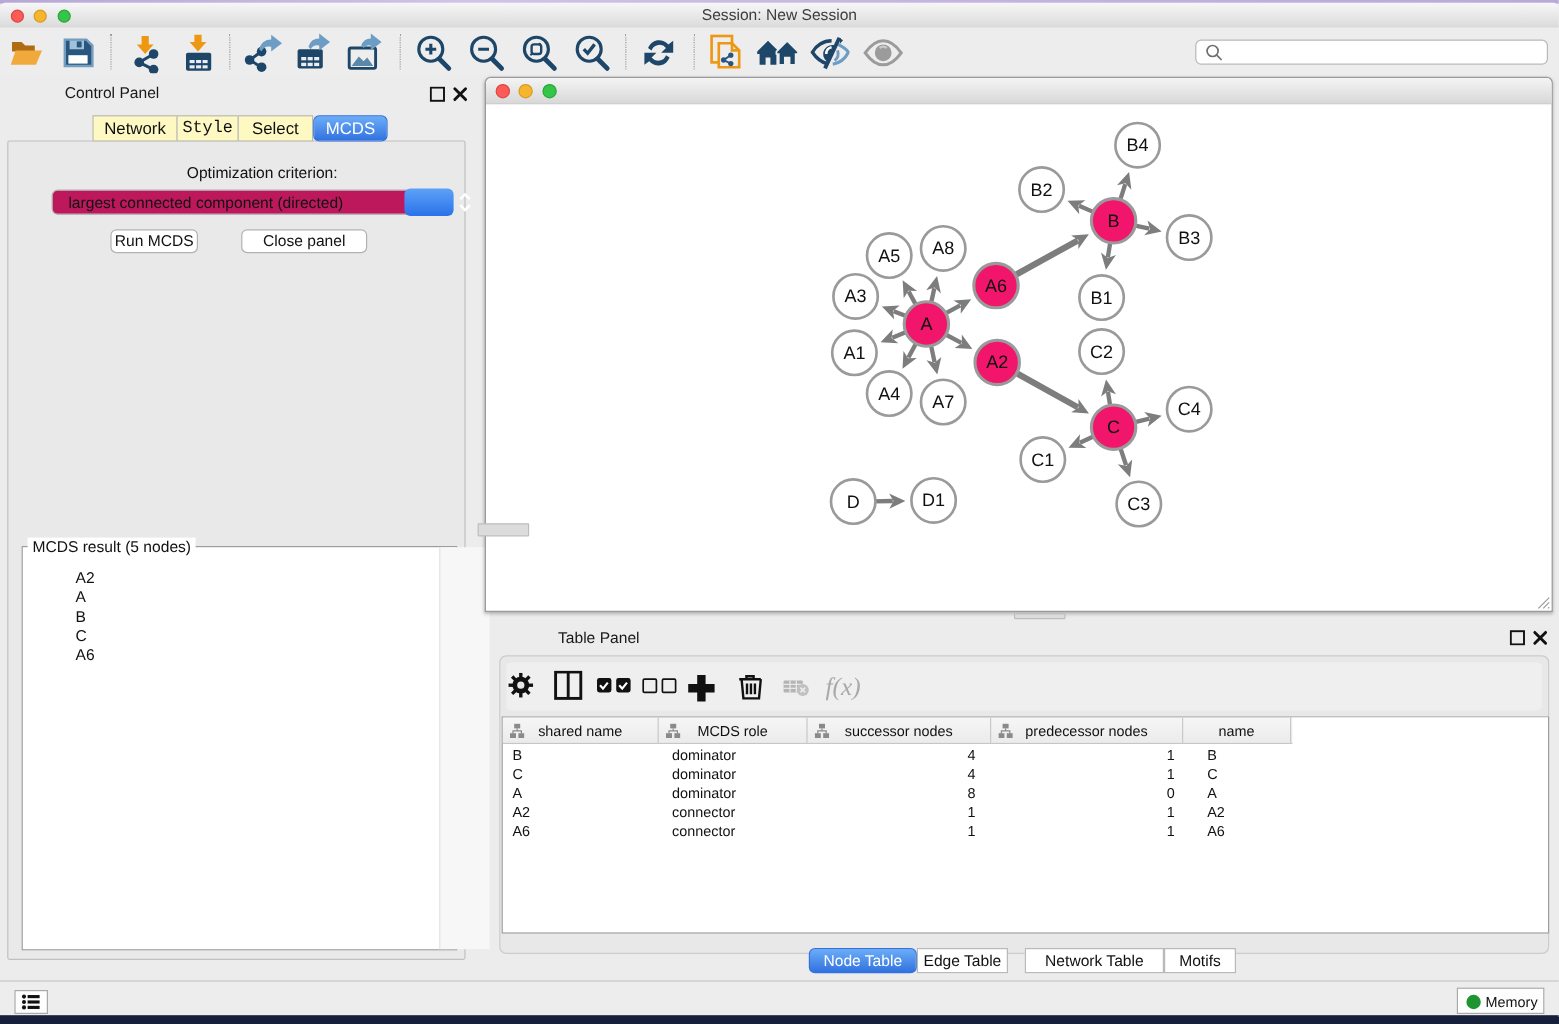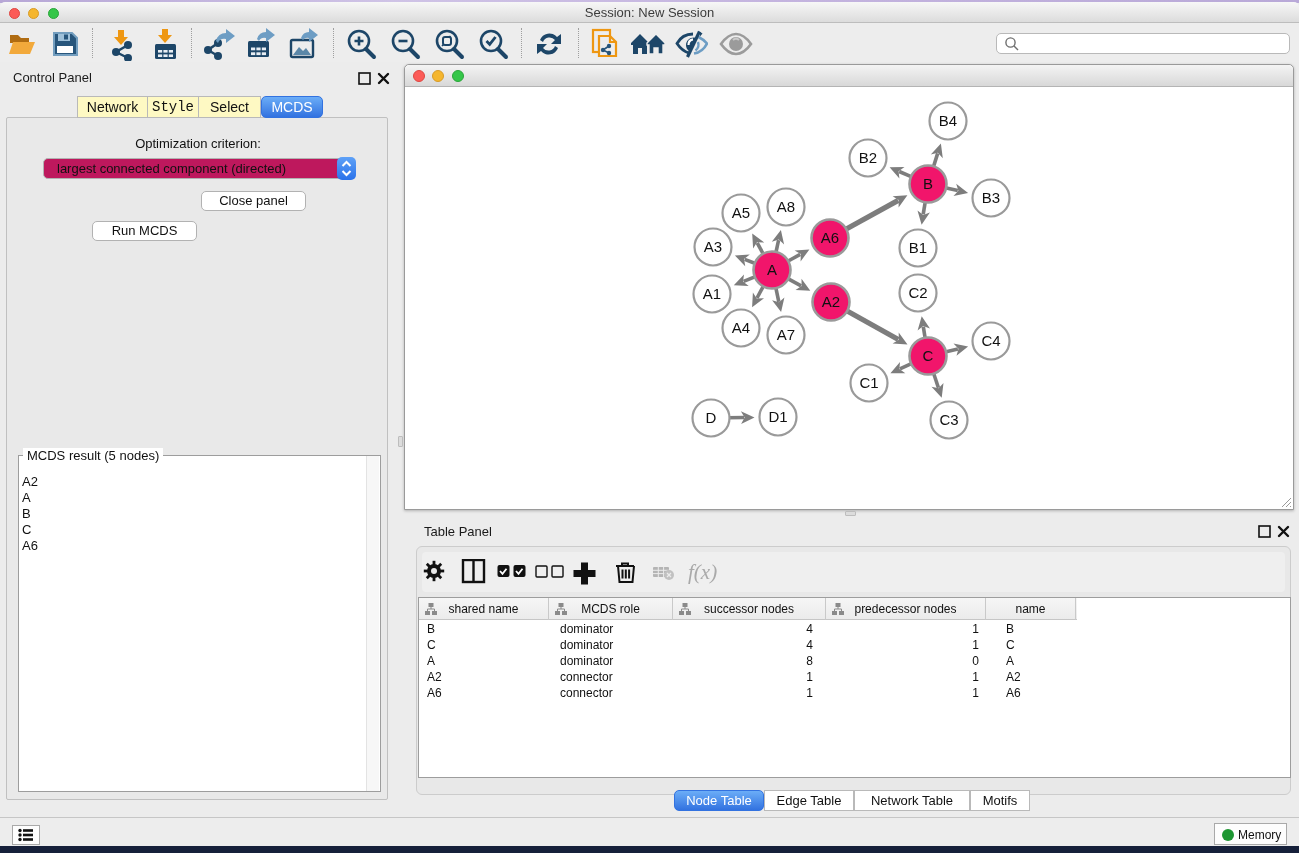--- a/index.html
+++ b/index.html
@@ -1,16 +1,16 @@
 <!DOCTYPE html>
 <html><head><meta charset="utf-8"><style>
 * { margin:0; padding:0; box-sizing:border-box; }
 html,body { width:1299px; height:853px; overflow:hidden; }
 body { font-family:"Liberation Sans", sans-serif; background:#ececec; position:relative; }
-.abs { position:absolute; }
+.abs { position:absolute;padding-left:41px; }
 
 #wp-top { left:0; top:0; width:1299px; height:3px; background:linear-gradient(90deg,#b7a7d6,#cfc3e6 30%,#c4b4df 60%,#b9a9d8); }
 #wp-bot { left:0; top:846px; width:1299px; height:7px; background:#16203a; overflow:hidden; }
 
 #titlebar { left:0; top:2px; width:1299px; height:21px; background:linear-gradient(#f7f7f7,#dcdcdc); border-bottom:1px solid #bdbdbd; border-radius:5px 5px 0 0; }
 #titlebar .title { position:absolute; left:0; right:0; top:3px; text-align:center; font-size:13px; color:#3c3c3c; }
 .tl { position:absolute; border-radius:50%; width:12px; height:12px; }
 
 #toolbar { left:0; top:23px; width:1299px; height:39px; background:#ededed; }
 .sep { position:absolute; top:5px; width:0; height:30px; border-left:1px dotted #9f9f9f; }
@@ -186,21 +186,21 @@
 <div class="tab" style="left:77px;width:71px;">Network</div>
 <div class="tab" style="left:147px;width:52px;font-family:Liberation Mono, monospace;">Style</div>
 <div class="tab" style="left:198px;width:63px;">Select</div>
 <div class="tab tabsel" style="left:261px;width:62px;">MCDS</div>
 <div class="abs" id="optlabel">Optimization criterion:</div>
 <div class="abs" id="dropdown">largest connected component (directed)</div>
 <div class="abs" id="spinner"><svg width="19" height="23" viewBox="0 0 19 23">
       <path d="M5.5 9 L9.5 5 L13.5 9" fill="none" stroke="#fff" stroke-width="2"></path>
       <path d="M5.5 14 L9.5 18 L13.5 14" fill="none" stroke="#fff" stroke-width="2"></path>
     </svg></div>
-<div class="btn" style="left:92px;width:105px;margin-top:30px;">Run MCDS</div>
+<div class="btn" style="left:92px;width:73px;">Run MCDS</div>
 <div class="btn" style="left:201px;width:105px;">Close panel</div>
 <div class="abs" id="mcds-box"></div>
 <div class="abs" id="mcds-scroll"></div>
 <div class="abs" id="mcds-legend">MCDS result (5 nodes)</div>
 <div class="abs" id="mcds-list">A2<br>A<br>B<br>C<br>A6</div>
 
 <div class="abs" id="netwin">
   <div id="nw-titlebar">
     <div class="tl" style="left:8px;top:5px;width:12px;height:12px;background:#fc5b57;border:1px solid #dd4742;"></div>
     <div class="tl" style="left:27px;top:5px;width:12px;height:12px;background:#f5b62e;border:1px solid #d89b27;"></div>
@@ -412,21 +412,21 @@
 <div class="trow" style="left:407px;top:72px;width:153px;text-align:right;">1</div>
 <div class="trow" style="left:587px;top:72px;">A2</div>
 <div class="trow" style="left:8px;top:88px;">A6</div>
 <div class="trow" style="left:141px;top:88px;">connector</div>
 <div class="trow" style="left:254px;top:88px;width:140px;text-align:right;">1</div>
 <div class="trow" style="left:407px;top:88px;width:153px;text-align:right;">1</div>
 <div class="trow" style="left:587px;top:88px;">A6</div>
 </div>
 
 <div class="btab btabsel" style="left:674px;width:90px;">Node Table</div>
-<div class="btab" style="left:764px;width:90px;">Edge Table</div>
+<div class="btab" style="left:764px;width:76px;">Edge Table</div>
 <div class="btab" style="left:854px;width:116px;">Network Table</div>
 <div class="btab" style="left:970px;width:60px;">Motifs</div>
 
 <div class="abs" id="statusbar">
   <div id="listbtn"><svg width="26" height="18" viewBox="0 0 26 18">
         <g fill="#111">
           <circle cx="7" cy="4.5" r="1.7"></circle>
           <circle cx="7" cy="9" r="1.7"></circle>
           <circle cx="7" cy="13.5" r="1.7"></circle>
           <rect x="10" y="3.2" width="10" height="2.6"></rect>

